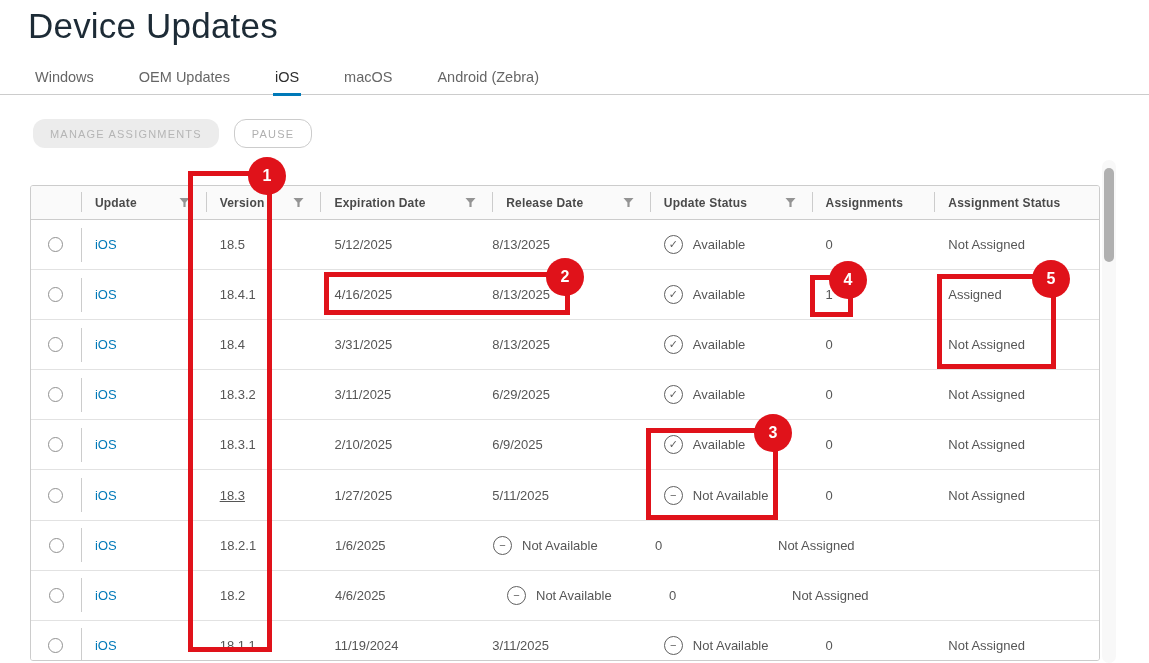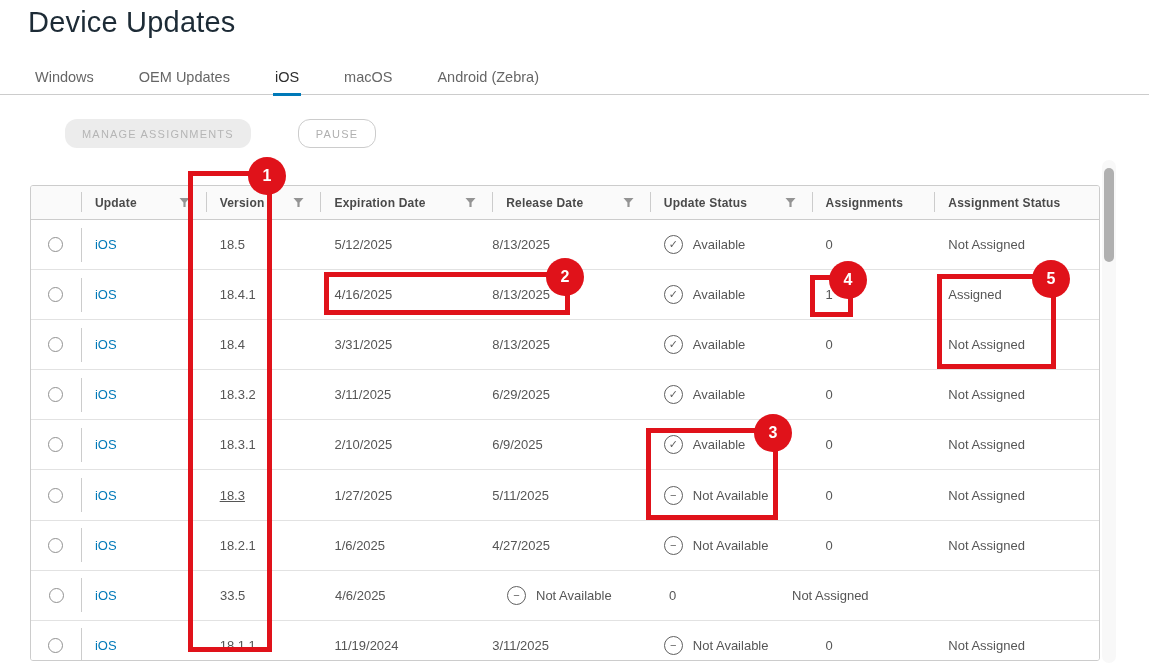--- a/index.html
+++ b/index.html
@@ -3,40 +3,39 @@
 <meta charset="utf-8">
 <style>
   html,body{margin:0;padding:0;}
   body{
     width:1149px;height:663px;position:relative;overflow:hidden;
     background:#fff;font-family:"Liberation Sans", sans-serif;
     -webkit-font-smoothing:antialiased;
   }
   .page-title{
     position:absolute;top:6px;left:28px;margin:0;
-    font-size:29px;font-weight:400;color:#1d2b36;letter-spacing:.2px;
+    font-size:35px;font-weight:400;color:#1d2b36;letter-spacing:.2px;
   }
   
   .tabbar{
     position:absolute;top:66px;left:0;width:1149px;height:29px;
     border-bottom:1px solid #ccc;padding-left:33px;box-sizing:border-box;
     display:flex;align-items:flex-end;
   }
   .tab{
     font-size:14.5px;color:#666;margin-right:41px;padding:0 2px 8px 2px;
     cursor:pointer;border-bottom:3px solid transparent;margin-bottom:-2px;
   }
   .tab.active{color:#2d2d2d;border-bottom:3px solid var(--accent,#0079b8);}
   
   .toolbar{position:absolute;top:119px;left:33px;display:flex;gap:15px;}
   .btn{
     height:29px;padding:0 17px;font-size:11px;letter-spacing:1.2px;
     border-radius:12px;font-weight:500;display:flex;align-items:center;
     font-family:"Liberation Sans", sans-serif;
-    margin-left:32px;
   }
   .btn-solid-disabled{background:#ececec;color:#b5b5b5;border:none;}
   .btn-outline{background:#fff;border:1px solid #ccc;color:#b0b0b0;}
   
   .datagrid{
     position:absolute;left:30px;top:185px;width:1070px;height:476px;
     border:1px solid #ccc;border-radius:3px;overflow:hidden;box-sizing:border-box;
     background:#fff;
   }
   .dg-header{
@@ -284,37 +283,36 @@
       <div class="row">
     <div class="cell center" style="width: 50px;">
           <span class="radio"></span>
         </div>
     <div class="cell" style="width: 125px;">
           <span class="rowsep"></span>
           <span class="link">iOS</span>
         </div>
     <div class="cell" style="width: 115px;">18.2.1</div>
     <div class="cell" style="width: 158px;">1/6/2025</div>
-    <div class="cell" style="width: 172px;">4/27/2025</div>
     <div class="cell" style="width: 162px;">
       <span class="sicon">−</span>
       <span>Not Available</span>
     </div>
     <div class="cell" style="width: 123px;">0</div>
     <div class="cell" style="width: 165px;">Not Assigned</div>
   </div>
       <div class="row">
     <div class="cell center" style="width: 50px;">
           <span class="radio"></span>
         </div>
     <div class="cell" style="width: 125px;">
           <span class="rowsep"></span>
           <span class="link">iOS</span>
         </div>
-    <div class="cell" style="width: 115px;">33.5</div>
+    <div class="cell" style="width: 115px;">18.2</div>
     <div class="cell" style="width: 172px;">4/6/2025</div>
     <div class="cell" style="width: 162px;">
       <span class="sicon">−</span>
       <span>Not Available</span>
     </div>
     <div class="cell" style="width: 123px;">0</div>
     <div class="cell" style="width: 165px;">Not Assigned</div>
   </div>
       <div class="row">
     <div class="cell center" style="width: 50px;">

